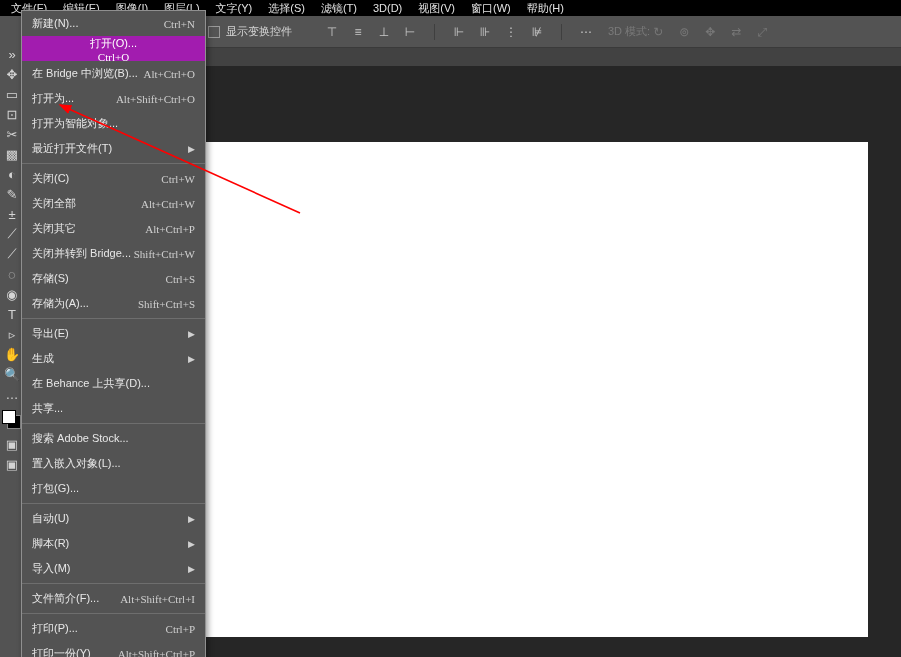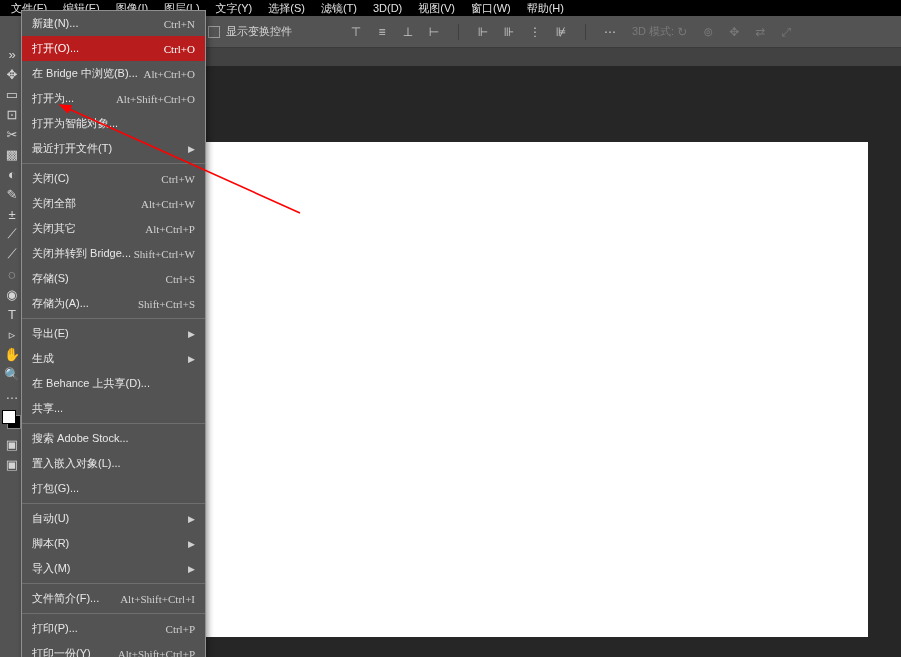--- a/index.html
+++ b/index.html
@@ -36,21 +36,21 @@
   .toolbar .chk {
     width: 12px;
     height: 12px;
     border: 1px solid #9a9a9a;
     background: #555;
     margin-right: 6px;
   }
   .toolbar .lbl {
     color: #d4d4d4;
     font-size: 11px;
-    margin-right: 56px;
+    margin-right: 32px;
   }
   .toolbar .icons {
     display: flex;
     gap: 10px;
   }
   .toolbar .icon-box {
     width: 16px;
     height: 16px;
     display: flex;
     align-items: center;
@@ -149,22 +149,23 @@
   }
   .dd-item {
     display: flex;
     align-items: center;
     padding: 0 10px;
     height: 25px;
     color: #e8e8e8;
     font-size: 11px;
   }
   .dd-item.hl {
-    background: #b91c1c;
+    background: #a21caf;
     color: #fff;
+    flex-direction: column;
   }
   .dd-item .txt {
     flex: 1;
     white-space: nowrap;
   }
   .dd-item .kb {
     color: #d0d0d0;
     font-size: 11px;
     font-family: Liberation Serif, serif;
   }

